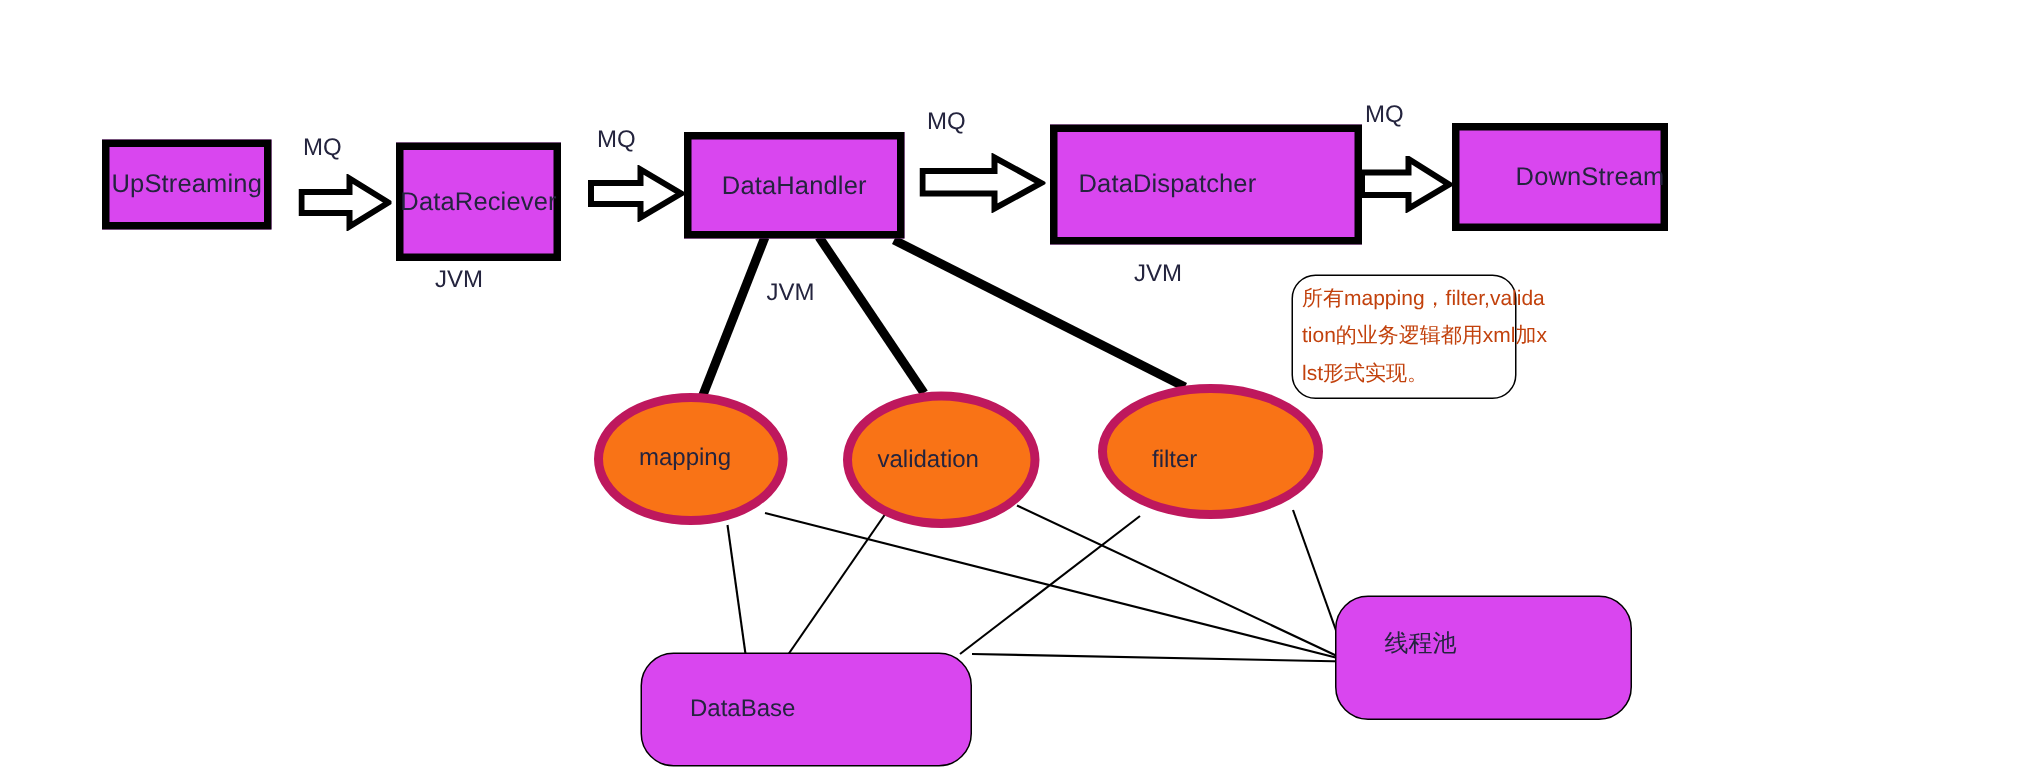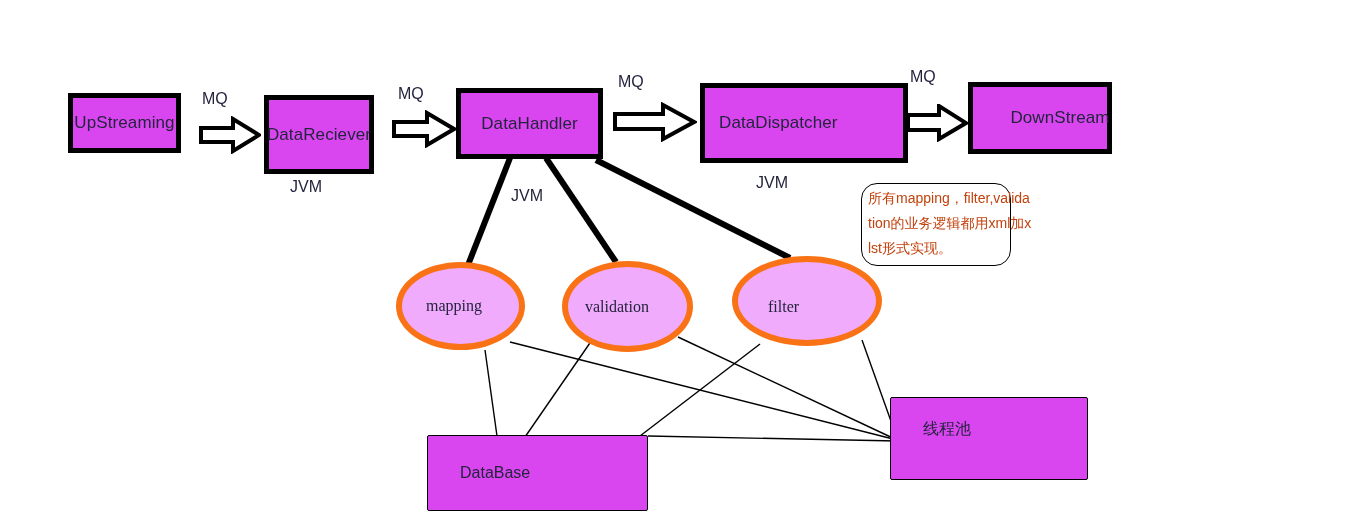--- a/index.html
+++ b/index.html
@@ -46,40 +46,39 @@
   }
   .proc-label {
     font-size: 17px;
     color: #24243e;
     white-space: nowrap;
     letter-spacing: .1px;
   }
   
   .store-box {
     border: 1.6px solid #000000;
-    border-radius: 2px;
+    border-radius: 22px;
     justify-content: flex-start;
     padding-left: 32px;
   }
   .store-label {
     font-size: 16px;
     color: #24243e;
     white-space: nowrap;
   }
   
   .ellipse {
     position: absolute;
     box-sizing: border-box;
-    border: 6px solid #f97316;
+    border: 6px solid #be185d;
     border-radius: 50%;
-    background: #f0abfc;
+    background: #f97316;
     display: flex;
     align-items: center;
     z-index: 3;
-    font-family: Liberation Serif, serif;
   }
   .ellipse-label {
     font-size: 16px;
     color: #24243e;
     white-space: nowrap;
   }
   
   .caption {
     position: absolute;
     font-size: 16px;

